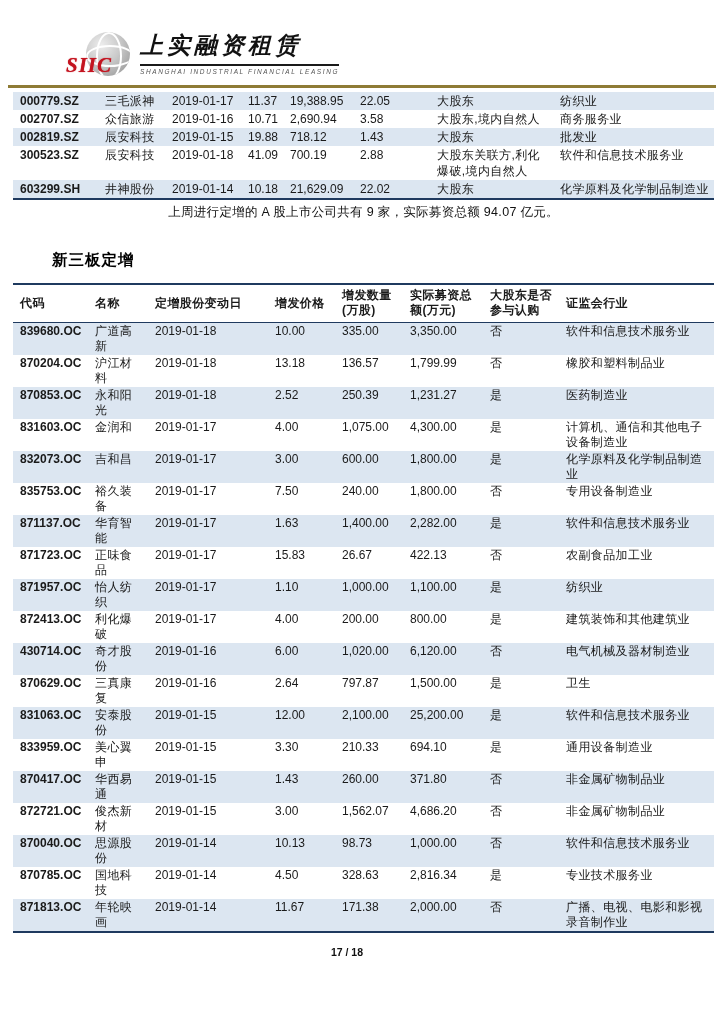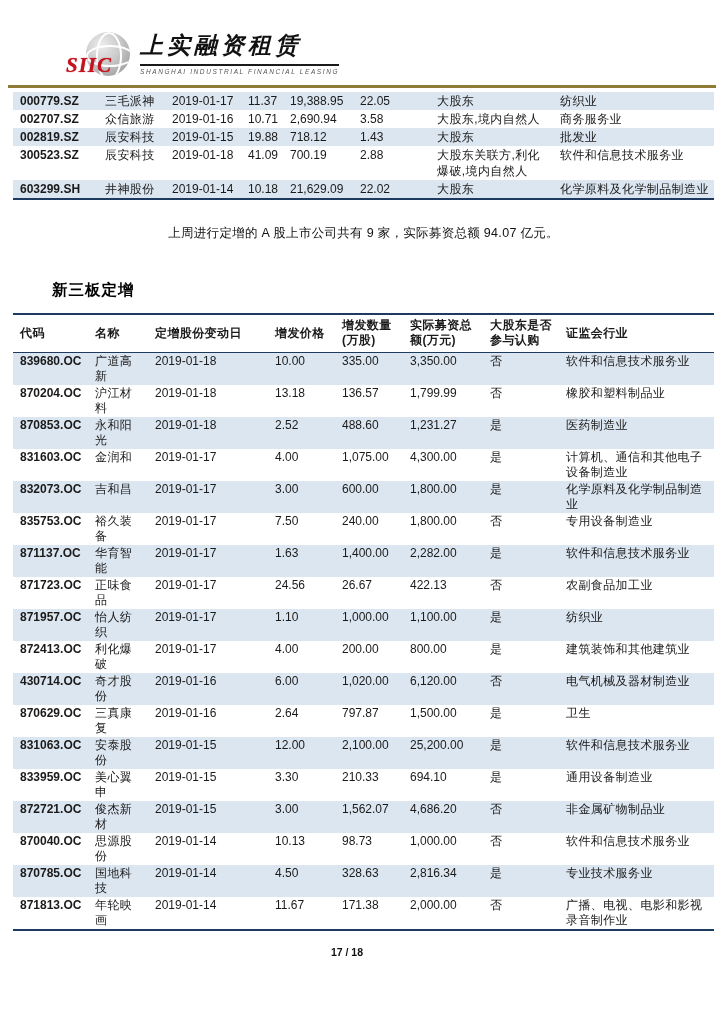--- a/index.html
+++ b/index.html
@@ -52,23 +52,23 @@
     font-size:12px; line-height:16px; letter-spacing:0.4px;
     padding:1px 4px 1px 7px;
     word-break:break-all;
   }
   tbody tr:nth-child(odd) { background:#dce6f1; }
   td.col-code { font-weight:bold; letter-spacing:0; }
   td.col-price, td.col-qty, td.col-amount, td.col-date { letter-spacing:0; }
 
   .table1 { border-bottom:2.5px solid #1f3a5f; }
 
-  .note { margin:25px 0 0 0; text-align:center; font-size:12.5px; color:#111; letter-spacing:0.3px; }
-
-  .section-title { margin:38px 0 0 39px; font-size:15.5px; font-weight:bold; letter-spacing:1px; color:#000; }
+  .note { margin:4px 0 0 0; text-align:center; font-size:12.5px; color:#111; letter-spacing:0.3px; }
+
+  .section-title { margin:29px 0 0 39px; font-size:15.5px; font-weight:bold; letter-spacing:1px; color:#000; }
 
   .table2 { margin-top:12px; border-top:2.5px solid #1f3a5f; border-bottom:2.5px solid #1f3a5f; }
   .table2 thead th {
     font-weight:bold; vertical-align:middle; height:38px;
     white-space:pre-line; line-height:15px;
     border-bottom:1.5px solid #1f3a5f;
   }
   .table2 td { line-height:15px; }
 
   
@@ -209,21 +209,21 @@
           <td class="col-qty">136.57</td>
           <td class="col-amount">1,799.99</td>
           <td class="col-major">否</td>
           <td class="col-industry">橡胶和塑料制品业</td>
         </tr>
         <tr>
           <td class="col-code">870853.OC</td>
           <td class="col-name">永和阳光</td>
           <td class="col-date">2019-01-18</td>
           <td class="col-price">2.52</td>
-          <td class="col-qty">488.60</td>
+          <td class="col-qty">250.39</td>
           <td class="col-amount">1,231.27</td>
           <td class="col-major">是</td>
           <td class="col-industry">医药制造业</td>
         </tr>
         <tr>
           <td class="col-code">831603.OC</td>
           <td class="col-name">金润和</td>
           <td class="col-date">2019-01-17</td>
           <td class="col-price">4.00</td>
           <td class="col-qty">1,075.00</td>
@@ -258,21 +258,21 @@
           <td class="col-price">1.63</td>
           <td class="col-qty">1,400.00</td>
           <td class="col-amount">2,282.00</td>
           <td class="col-major">是</td>
           <td class="col-industry">软件和信息技术服务业</td>
         </tr>
         <tr>
           <td class="col-code">871723.OC</td>
           <td class="col-name">正味食品</td>
           <td class="col-date">2019-01-17</td>
-          <td class="col-price">24.56</td>
+          <td class="col-price">15.83</td>
           <td class="col-qty">26.67</td>
           <td class="col-amount">422.13</td>
           <td class="col-major">否</td>
           <td class="col-industry">农副食品加工业</td>
         </tr>
         <tr>
           <td class="col-code">871957.OC</td>
           <td class="col-name">怡人纺织</td>
           <td class="col-date">2019-01-17</td>
           <td class="col-price">1.10</td>
@@ -325,20 +325,30 @@
           <td class="col-code">833959.OC</td>
           <td class="col-name">美心翼申</td>
           <td class="col-date">2019-01-15</td>
           <td class="col-price">3.30</td>
           <td class="col-qty">210.33</td>
           <td class="col-amount">694.10</td>
           <td class="col-major">是</td>
           <td class="col-industry">通用设备制造业</td>
         </tr>
         <tr>
+          <td class="col-code">870417.OC</td>
+          <td class="col-name">华西易通</td>
+          <td class="col-date">2019-01-15</td>
+          <td class="col-price">1.43</td>
+          <td class="col-qty">260.00</td>
+          <td class="col-amount">371.80</td>
+          <td class="col-major">否</td>
+          <td class="col-industry">非金属矿物制品业</td>
+        </tr>
+        <tr>
           <td class="col-code">872721.OC</td>
           <td class="col-name">俊杰新材</td>
           <td class="col-date">2019-01-15</td>
           <td class="col-price">3.00</td>
           <td class="col-qty">1,562.07</td>
           <td class="col-amount">4,686.20</td>
           <td class="col-major">否</td>
           <td class="col-industry">非金属矿物制品业</td>
         </tr>
         <tr>

